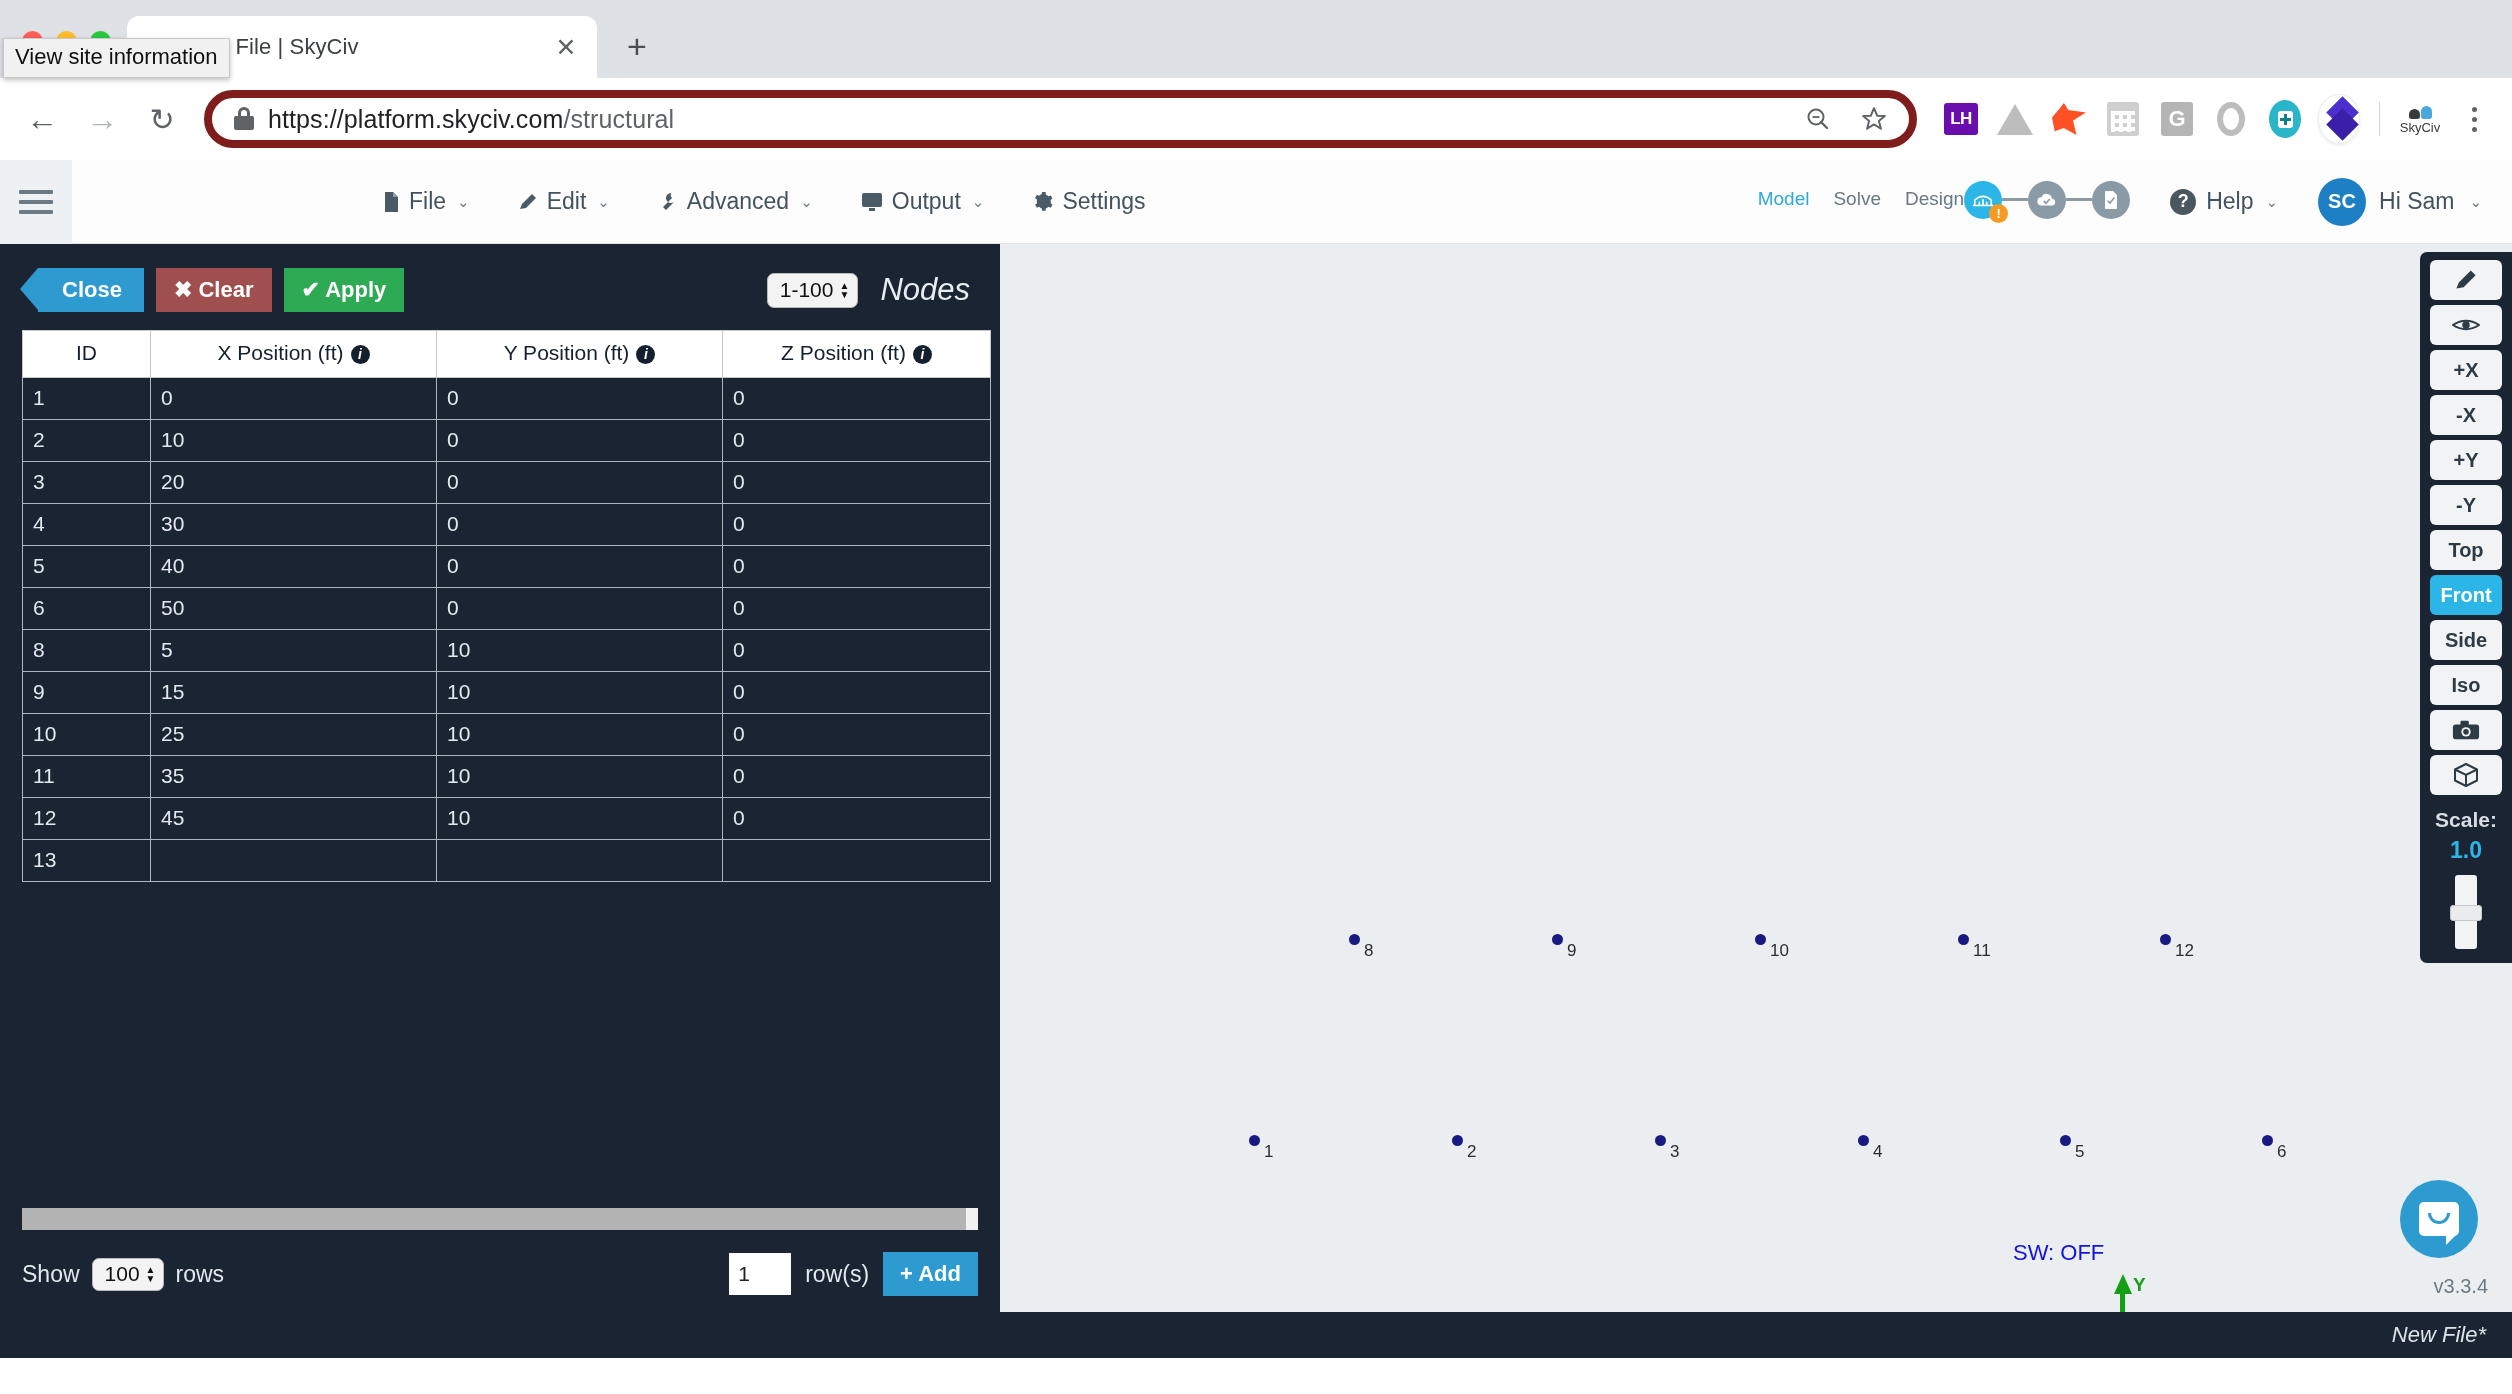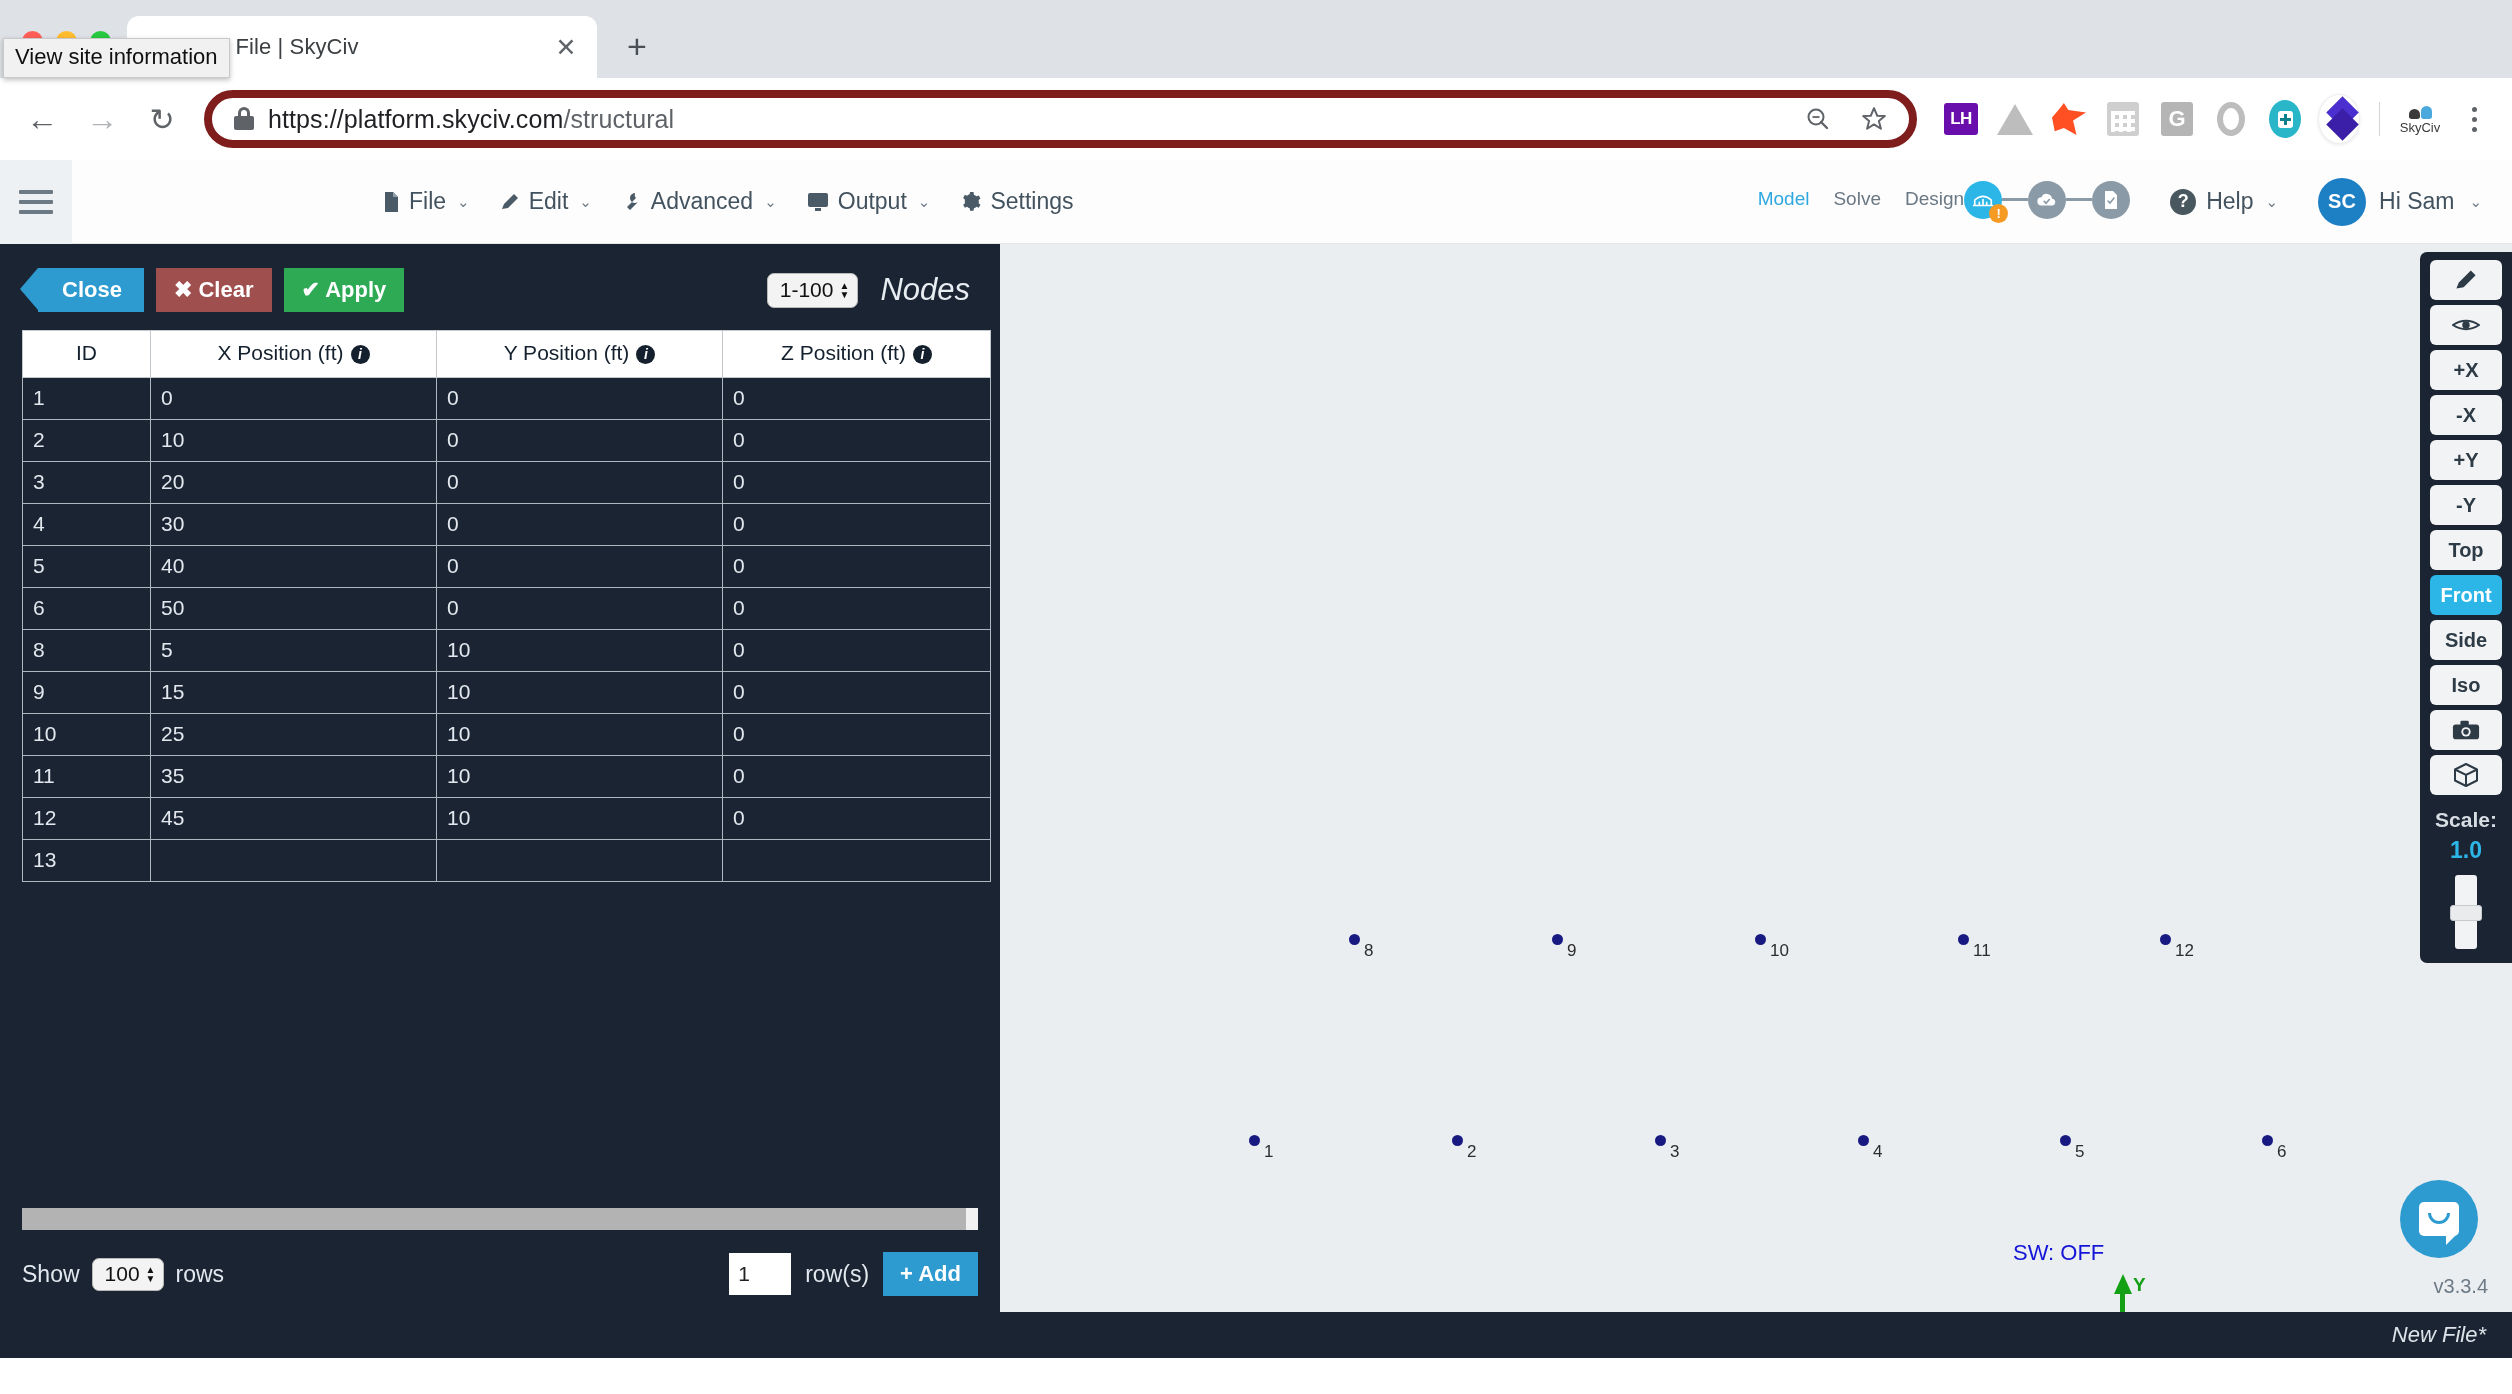--- a/index.html
+++ b/index.html
@@ -175,21 +175,21 @@
     height: 84px; background: #fdfdfd; display: flex; align-items: center;
     border-bottom: 1px solid #e3e6e8; position: relative;
   }
   .hamburger {
     width: 72px; min-width: 72px; height: 84px; background: #eef1f3;
     display: flex; flex-direction: column; align-items: center;
     justify-content: center; gap: 6px; cursor: pointer;
   }
   .hamburger span { width: 34px; height: 4px; background: #6c7a86; border-radius: 1px; }
 
-  .app-menu { display: flex; align-items: center; gap: 30px; margin-left: 310px; justify-content: center; }
+  .app-menu { display: flex; align-items: center; gap: 48px; margin-left: 310px; justify-content: center; }
   .menu-item {
     display: flex; align-items: center; gap: 9px; font-size: 23px;
     color: #42525e; cursor: pointer; white-space: nowrap;
   }
   .menu-item .mi-icon { font-size: 21px; color: #4a5a66; display: flex; }
   .caret { font-size: 15px; color: #6a7884; margin-left: 2px; }
 
   .header-right {
     margin-left: auto; display: flex; align-items: center;
     gap: 40px; padding-right: 30px;

